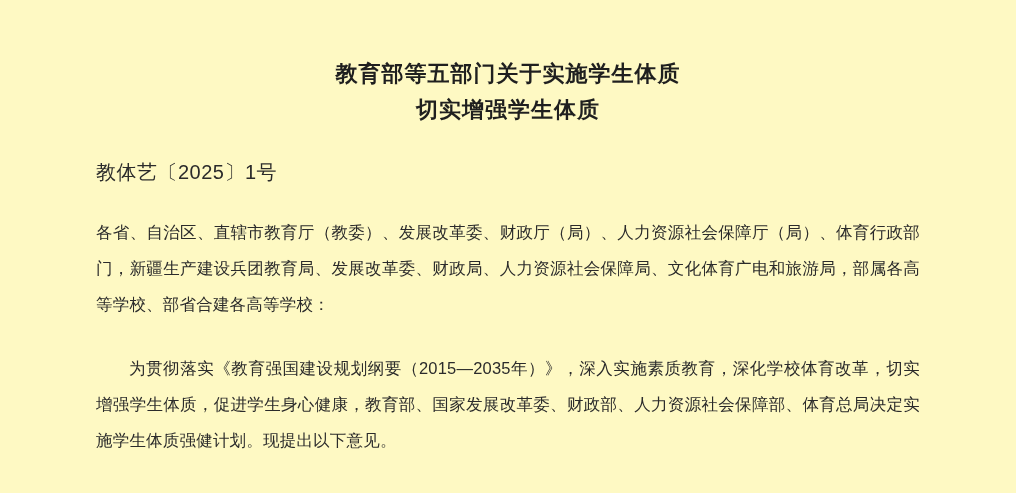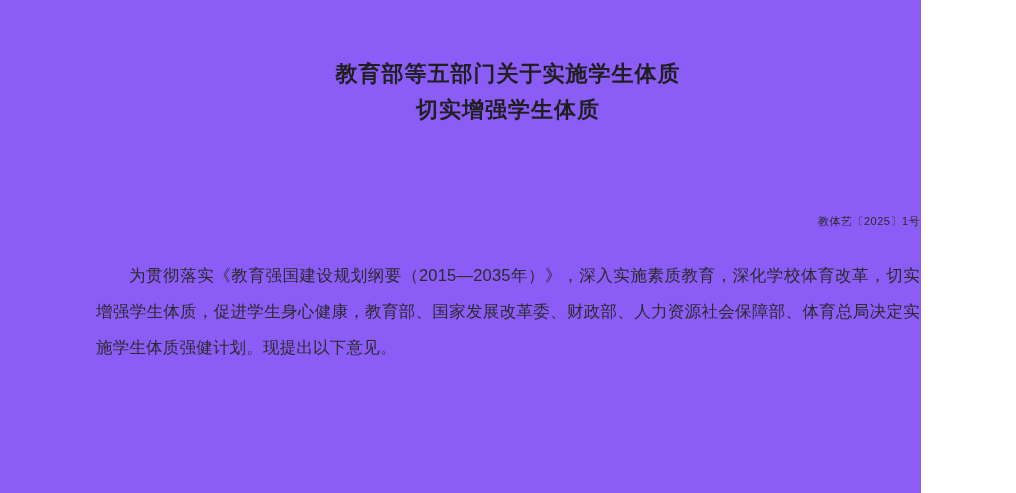--- a/index.html
+++ b/index.html
@@ -9,23 +9,23 @@
   }
   body {
     width: 1016px;
     height: 493px;
     overflow: hidden;
     font-family: "Liberation Sans", "DejaVu Sans", sans-serif;
     color: #2b2b2b;
   }
   .page {
     position: relative;
-    width: 921px;
+    width: 1016px;
     height: 493px;
-    background: #8b5cf6;
+    background: #fef9c3;
     box-sizing: border-box;
     text-decoration: underline;
   }
   .doc-body {
     position: absolute;
     left: 96px;
     top: 0;
     width: 824px;
   }
   .doc-title {
@@ -34,24 +34,23 @@
     font-weight: bold;
     color: #1f1f1f;
     letter-spacing: 1px;
     line-height: 36px;
     margin-top: 56px;
   }
   .doc-title .line {
     display: block;
   }
   .doc-number {
-    text-align: right;
-    font-size: 11px;
+    font-size: 20px;
     color: #2b2b2b;
-    margin-top: 86px;
+    margin-top: 31px;
     letter-spacing: 0.5px;
   }
   .doc-para {
     font-size: 16.5px;
     line-height: 36px;
     color: #2b2b2b;
     text-align: justify;
     letter-spacing: 0.2px;
   }
   .doc-para.addressee {
@@ -68,17 +67,18 @@
 <div class="page">
   <div class="doc-body">
 
     <div class="doc-title">
       <span class="line">教育部等五部门关于实施学生体质</span>
       <span class="line">切实增强学生体质</span>
     </div>
 
     <div class="doc-number">教体艺〔2025〕1号</div>
 
+    <p class="doc-para addressee">各省、自治区、直辖市教育厅（教委）、发展改革委、财政厅（局）、人力资源社会保障厅（局）、体育行政部门，新疆生产建设兵团教育局、发展改革委、财政局、人力资源社会保障局、文化体育广电和旅游局，部属各高等学校、部省合建各高等学校：</p>
 
     <p class="doc-para first-body">为贯彻落实《教育强国建设规划纲要（2015—2035年）》，深入实施素质教育，深化学校体育改革，切实增强学生体质，促进学生身心健康，教育部、国家发展改革委、财政部、人力资源社会保障部、体育总局决定实施学生体质强健计划。现提出以下意见。</p>
 
   </div>
 </div>
 
 </body></html>

